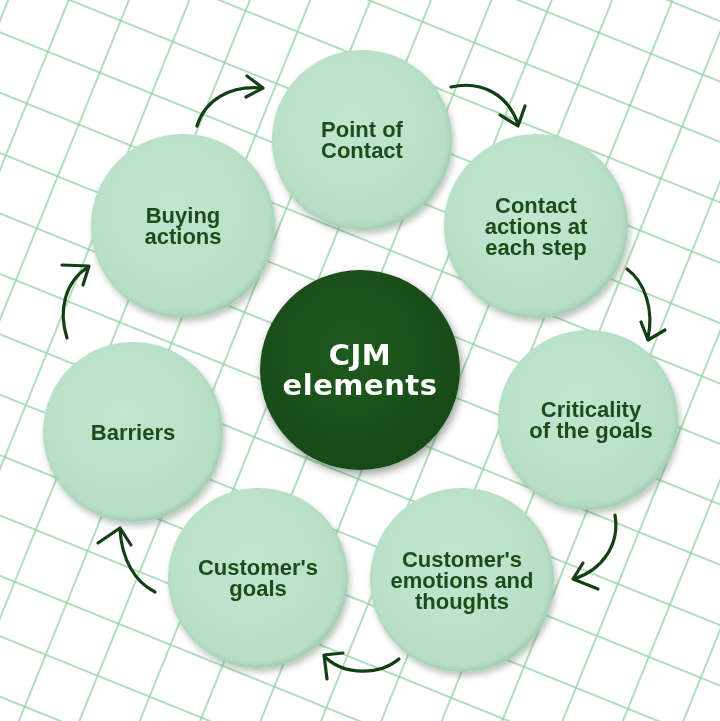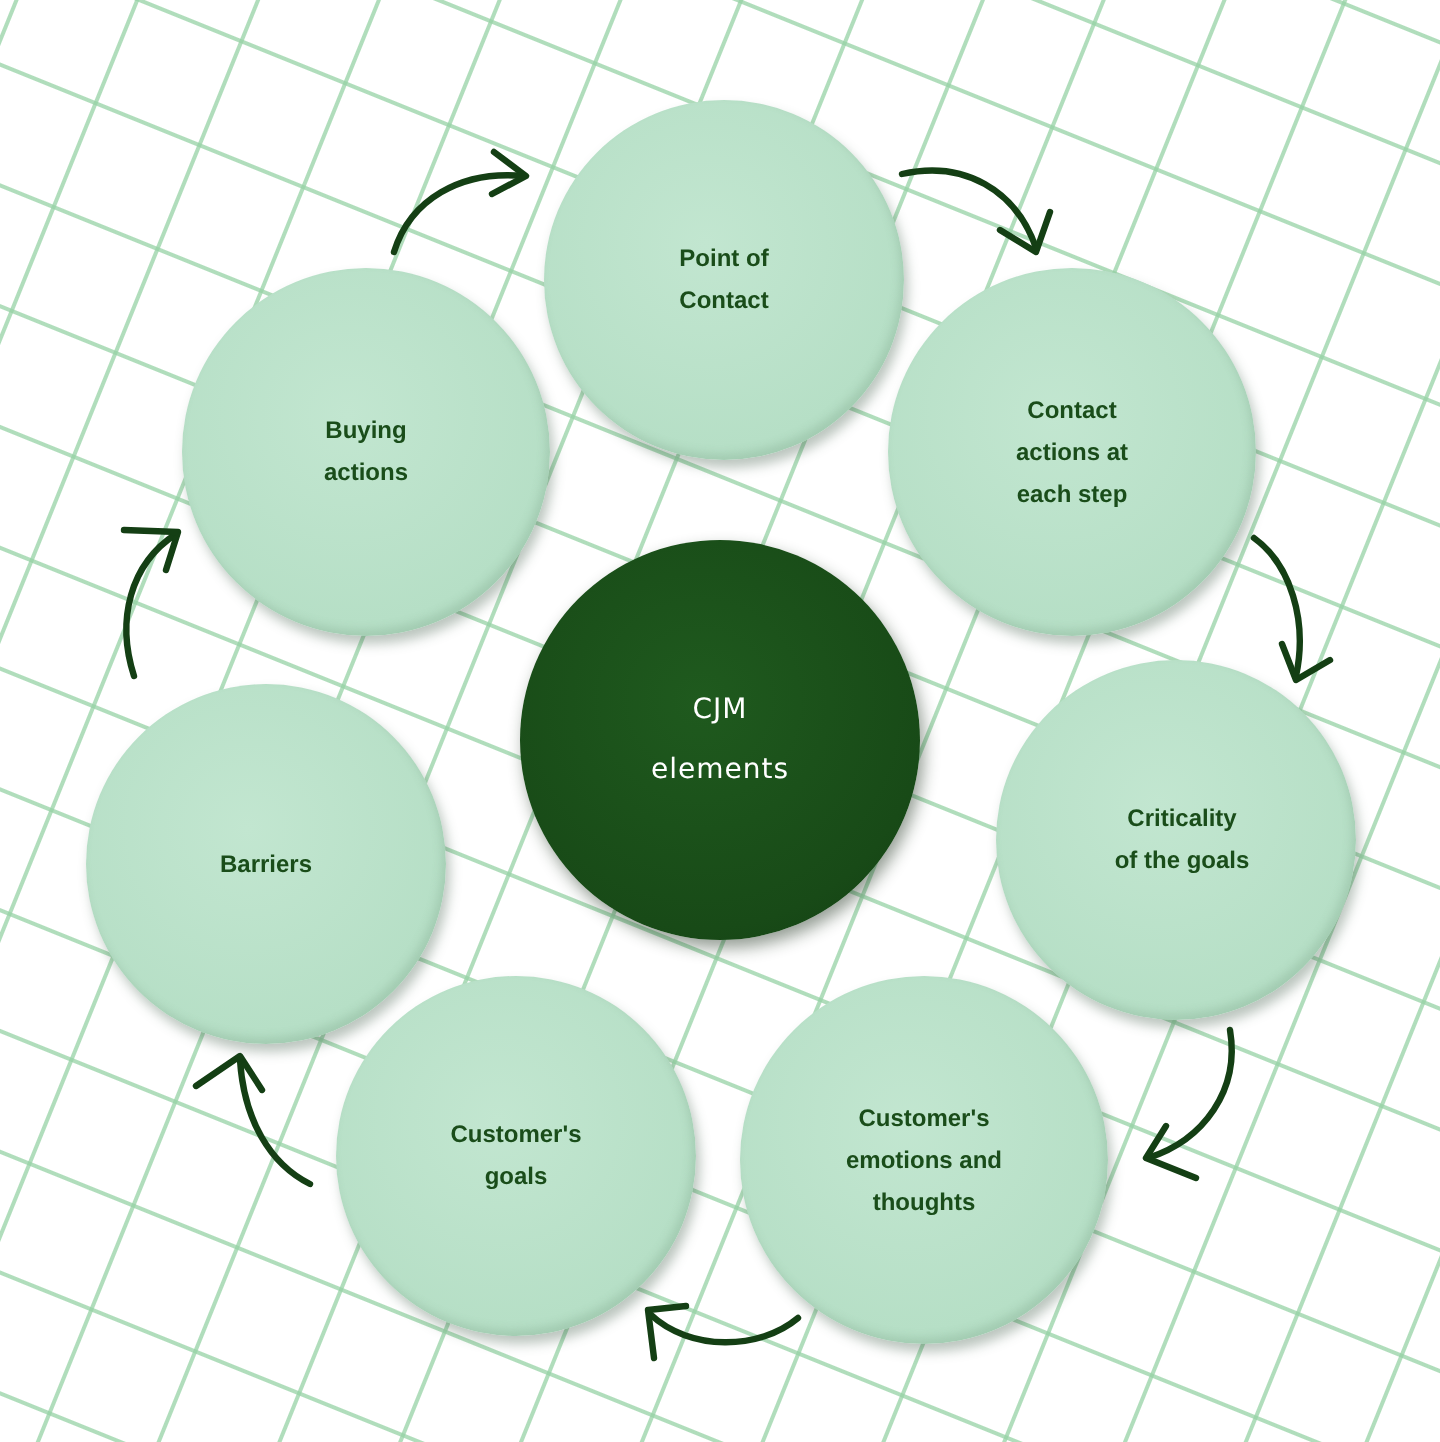--- a/index.html
+++ b/index.html
@@ -18,31 +18,31 @@
     background-size: 56px 56px;
     background-position: 18px 30px;
   }
   .circle {
     position: absolute; border-radius: 50%;
     background: radial-gradient(circle at 45% 40%, #c2e6d0 0%, #b6dfc6 70%, #a9d6bb 100%);
     box-shadow: 2px 4px 6px rgba(60,90,70,0.35), inset -2px -3px 4px rgba(110,150,125,0.25);
     display: flex; align-items: center; justify-content: center; text-align: center;
   }
   .circle .label {
-    color: #1a4d1a; font-weight: bold; font-size: 12px; line-height: 21px;
+    color: #1a4d1a; font-weight: bold; font-size: 22px; line-height: 21px;
     white-space: pre-line;
   }
   .center {
     position: absolute; border-radius: 50%;
     background: radial-gradient(circle at 45% 40%, #1f5a1e 0%, #184a17 70%, #123d12 100%);
     box-shadow: 2px 4px 8px rgba(20,40,20,0.45);
     display: flex; align-items: center; justify-content: center; text-align: center;
   }
   .center .label {
-    color: #ffffff; font-weight: normal; font-size: 14px; line-height: 30px;
+    color: #ffffff; font-weight: bold; font-size: 29px; line-height: 30px;
     letter-spacing: 0.5px; white-space: pre-line; font-family: "DejaVu Sans", sans-serif;
   }
   #arrows { position: absolute; left: 0; top: 0; width: 720px; height: 721px; pointer-events: none; }
   #arrows path { fill: none; stroke: #143f14; stroke-width: 3.2; stroke-linecap: round; stroke-linejoin: round; }
 </style>
 </head>
 <body>
 
 <div id="grid"></div>
 

